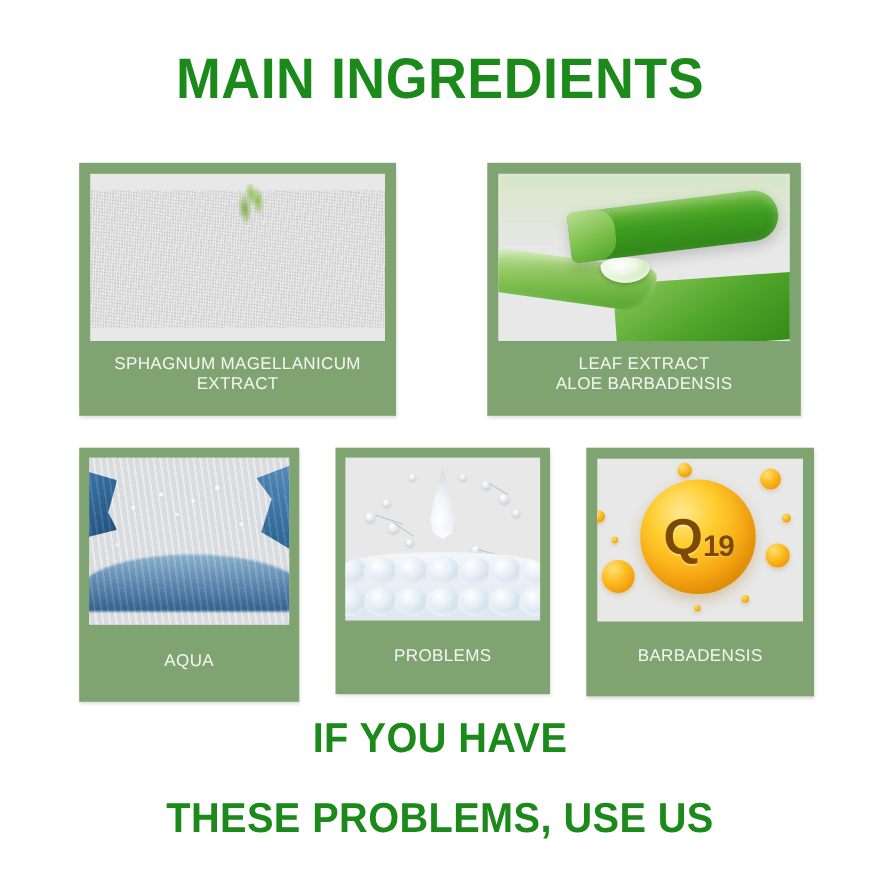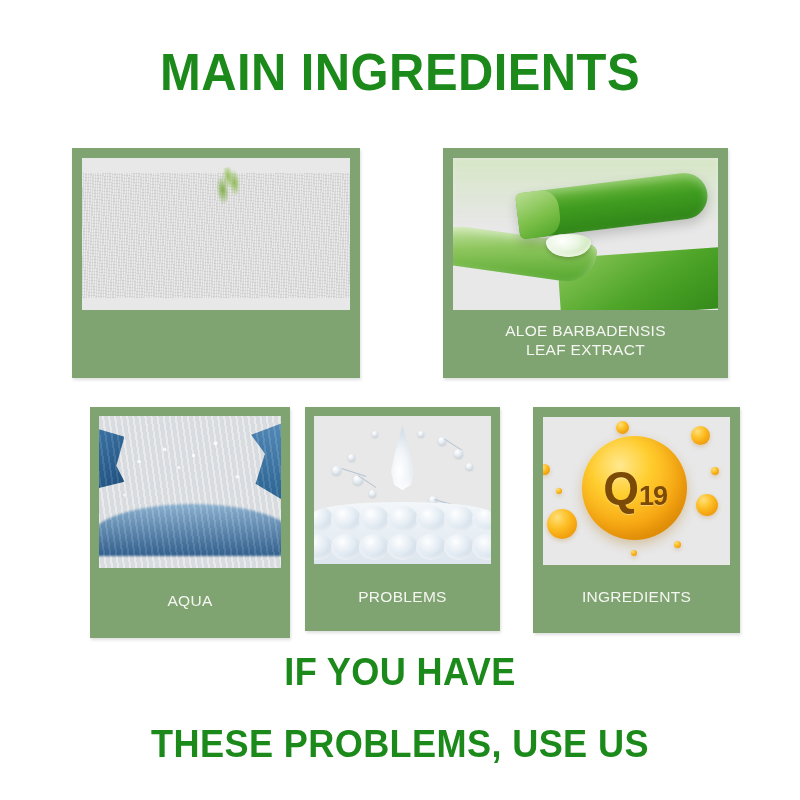--- a/index.html
+++ b/index.html
@@ -320,38 +320,40 @@
 <body>
 
 <div class="headline">MAIN INGREDIENTS</div>
 
 <div class="card" id="card-sphagnum" style="left:72px; top:148px; width:288px; height:230px;">
   <div class="photo ph-moss" style="left:10px; top:10px; width:268px; height:152px;">
     <div class="texture"></div>
     <div class="sprout"></div>
   </div>
   <div class="caption" style="top:173px;">
+    <div>SPHAGNUM MAGELLANICUM</div>
+    <div>EXTRACT</div>
   </div>
 </div>
 
 <div class="card" id="card-aloe" style="left:443px; top:148px; width:285px; height:230px;">
   <div class="photo ph-aloe" style="left:10px; top:10px; width:265px; height:152px;">
     <div class="blurtop"></div>
     <div class="leafC"></div>
     <div class="leafB"></div>
     <div class="leafA"></div>
     <div class="droplet"></div>
   </div>
   <div class="caption" style="top:173px;">
+    <div>LEAF EXTRACT</div>
     <div>ALOE BARBADENSIS</div>
-    <div>LEAF EXTRACT</div>
   </div>
 </div>
 
-<div class="card" id="card-aqua" style="left:72px; top:407px; width:200px; height:231px;margin-left:18px;">
+<div class="card" id="card-aqua" style="left:72px; top:407px; width:200px; height:231px;">
   <div class="photo ph-aqua" style="left:9px; top:9px; width:182px; height:152px;">
     <div class="rockL"></div>
     <div class="rockR"></div>
     <div class="wave"></div>
     <div class="splash"></div>
   </div>
   <div class="caption" style="top:184px;">
     <div>AQUA</div>
   </div>
 </div>
@@ -416,18 +418,18 @@
     <div class="sm" style="left:2%;   top:62%; width:30px; height:30px;"></div>
     <div class="sm" style="left:70%;  top:84%; width:7px;  height:7px;"></div>
     <div class="sm" style="left:47%;  top:90%; width:6px;  height:6px;"></div>
     <div class="bigball"></div>
     <div class="q10text">
         <span>Q</span>
         <span class="sub">19</span>
       </div>
   </div>
   <div class="caption" style="top:180px;">
-    <div>INGREDIENTS</div>
+    <div>BARBADENSIS</div>
   </div>
 </div>
 
 <div class="footline" id="foot1">IF YOU HAVE</div>
 <div class="footline" id="foot2">THESE PROBLEMS, USE US</div>
 
 </body></html>

